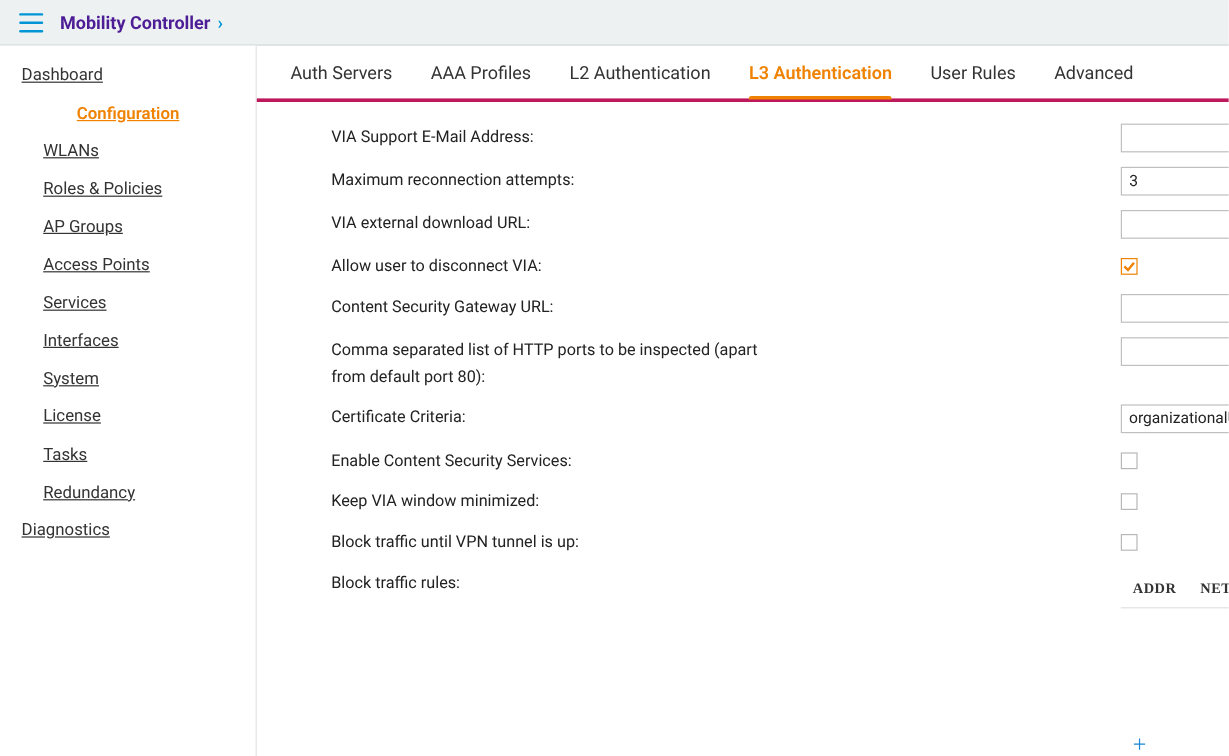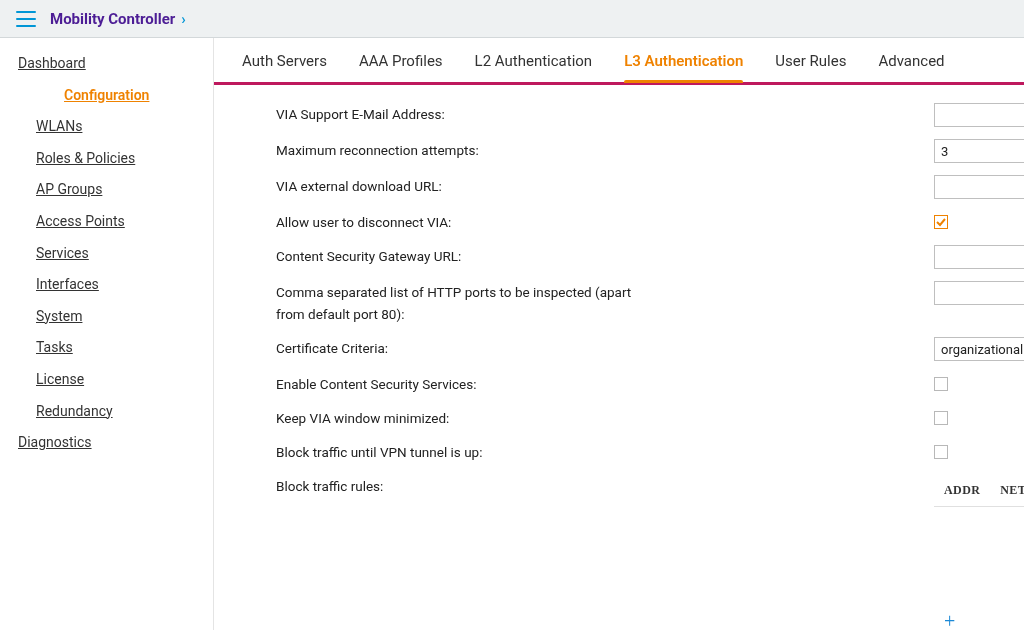--- a/index.html
+++ b/index.html
@@ -210,22 +210,22 @@
     <div class="sidebar">
       <div class="side-item top">Dashboard</div>
       <div class="side-item top active-section">Configuration</div>
       <div class="side-item sub">WLANs</div>
       <div class="side-item sub">Roles &amp; Policies</div>
       <div class="side-item sub">AP Groups</div>
       <div class="side-item sub">Access Points</div>
       <div class="side-item sub">Services</div>
       <div class="side-item sub">Interfaces</div>
       <div class="side-item sub">System</div>
+      <div class="side-item sub">License</div>
       <div class="side-item sub">Tasks</div>
-      <div class="side-item sub">License</div>
       <div class="side-item sub">Redundancy</div>
       <div class="side-item top">Diagnostics</div>
     </div>
 
     <div class="content">
       <div class="tabs">
         <div class="tab">Auth Servers</div>
         <div class="tab">AAA Profiles</div>
         <div class="tab">L2 Authentication</div>
         <div class="tab active">L3 Authentication</div>

